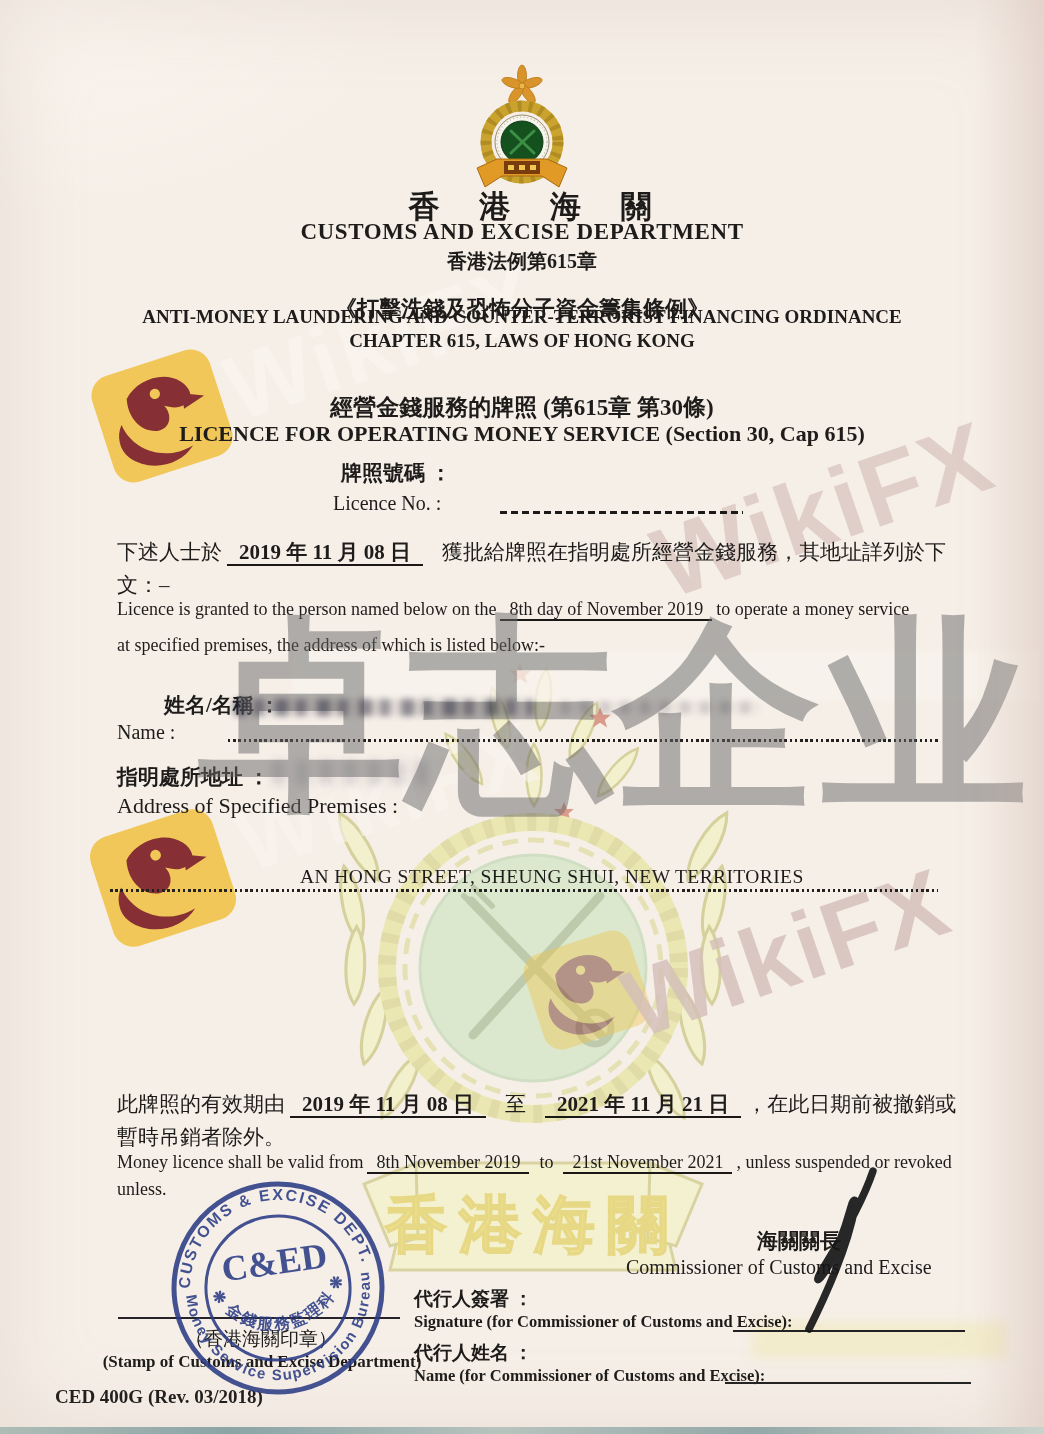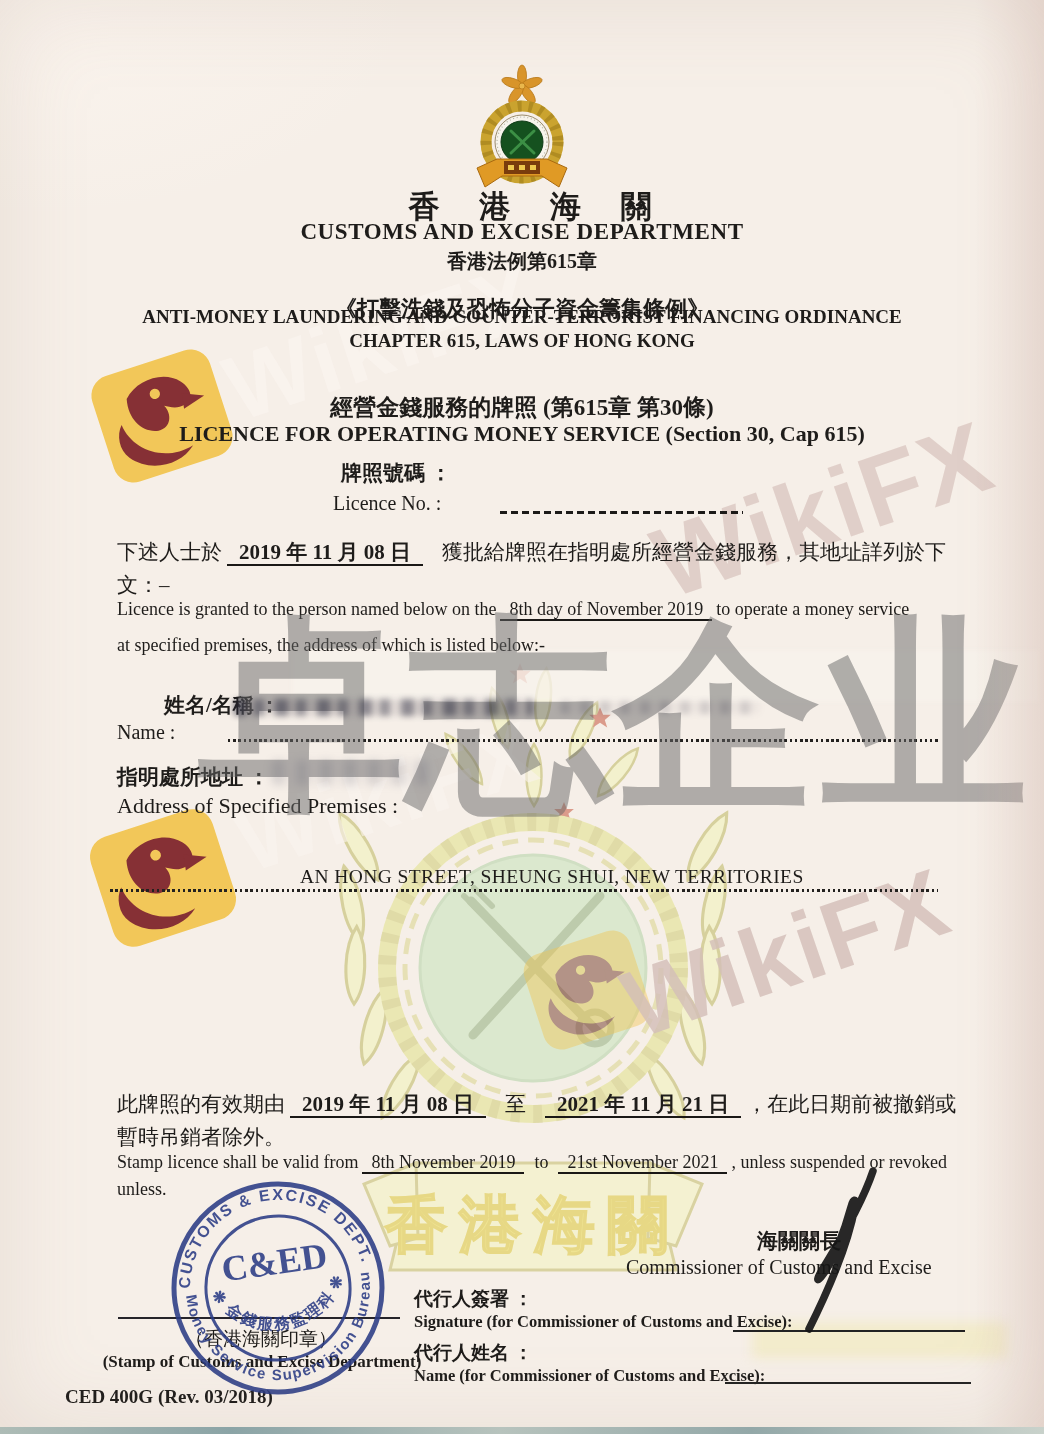--- a/index.html
+++ b/index.html
@@ -53,21 +53,21 @@
   .stamp-cap-en{left:92px;top:1352px;width:340px;text-align:center;font-size:17px;font-weight:700;}
   .comm-zh{left:757px;top:1227px;font-size:21px;font-weight:700;}
   .comm-en{left:626px;top:1256px;font-size:20px;}
   .dep-sig-zh{left:414px;top:1286px;font-size:19px;font-weight:700;}
   .dep-sig-en{left:414px;top:1312px;font-size:16.5px;font-weight:700;}
   .dep-sig-line{left:733px;top:1330px;width:232px;height:2.2px;background:#222;}
   .dep-name-zh{left:414px;top:1340px;font-size:19px;font-weight:700;}
   .dep-name-en{left:414px;top:1366px;font-size:16.5px;font-weight:700;}
   .dep-name-line{left:725px;top:1382px;width:246px;height:2.2px;background:#222;}
   .sig-svg{left:745px;top:1163px;width:160px;height:175px;z-index:9;}
-  .form-code{left:65px;top:1386px;font-size:19px;font-weight:700;text-align:right;}
+  .form-code{left:55px;top:1386px;font-size:19px;font-weight:700;text-align:right;}
   
   .wm-emblem{left:268px;top:598px;width:530px;height:680px;opacity:.5;z-index:1;pointer-events:none;}
   .wm-company{left:198px;top:608px;font-size:206px;line-height:1.05;font-weight:700;
       font-family:"Liberation Sans","DejaVu Sans",sans-serif;color:rgba(104,104,104,.5);
       letter-spacing:2px;white-space:nowrap;z-index:5;pointer-events:none;}
   .wm-text{font-family:"Liberation Sans","DejaVu Sans",sans-serif;font-weight:800;letter-spacing:3px;
       z-index:3;pointer-events:none;white-space:nowrap;}
   .wm-a-text{left:212px;top:342px;font-size:92px;transform:rotate(-18deg);transform-origin:left top;color:rgba(250,243,238,.78);}
   .wm-b-text{left:648px;top:452px;font-size:100px;transform:rotate(-19deg);color:rgba(219,199,193,.8);}
   .wm-c-text{left:224px;top:796px;font-size:88px;transform:rotate(-18deg);transform-origin:left top;color:rgba(250,243,238,.6);}
@@ -237,21 +237,21 @@
   <div class="abs addr-smudge"></div>
   <div class="abs addr-en doc-z nw">Address of Specified Premises :</div>
   <div class="abs addr-value doc-z nw">AN HONG STREET, SHEUNG SHUI, NEW TERRITORIES</div>
   <div class="abs addr-dotline dotline doc-z"></div>
 
   <div class="abs val-zh-1 bodyline doc-z nw">
     <span>此牌照的有效期由</span><span class="u">2019 年 11 月 08 日</span><span style="margin:0 14px;">至</span><span class="u">2021 年 11 月 21 日</span><span>，在此日期前被撤銷或</span>
   </div>
   <div class="abs val-zh-2 bodyline doc-z nw">暫時吊銷者除外。</div>
   <div class="abs val-en-1 en-line doc-z nw">
-    <span>Stamp licence shall be valid from</span><span class="u2">8th November 2019</span><span style="margin:0 6px;">to</span><span class="u2">21st November 2021</span><span>, unless suspended or revoked</span>
+    <span>Money licence shall be valid from</span><span class="u2">8th November 2019</span><span style="margin:0 6px;">to</span><span class="u2">21st November 2021</span><span>, unless suspended or revoked</span>
   </div>
   <div class="abs val-en-2 en-line doc-z nw">unless.</div>
 
   <svg class="abs stamp-svg" viewBox="0 0 240 240">
     <defs>
       <path id="arcT" d="M 32,120 A 88,88 0 1 1 208,120"></path>
       <path id="arcB" d="M 28,120 A 92,92 0 0 0 212,120"></path>
       <path id="arcZ" d="M 48,104 A 74,74 0 0 0 192,104"></path>
     </defs>
     <g opacity=".88">

